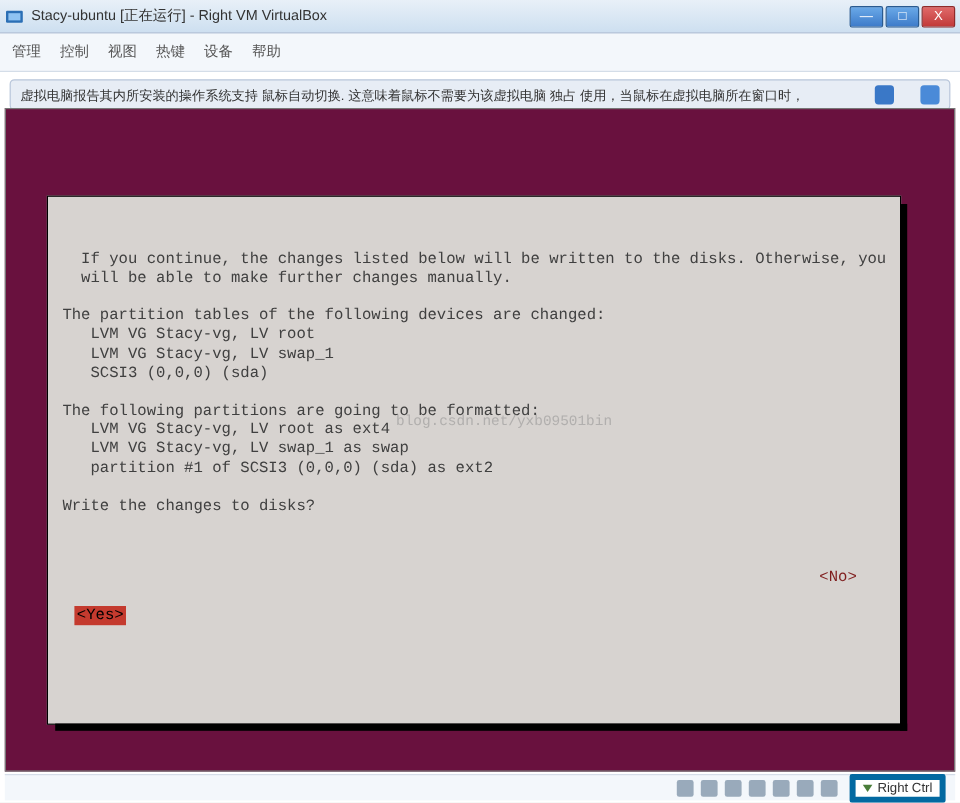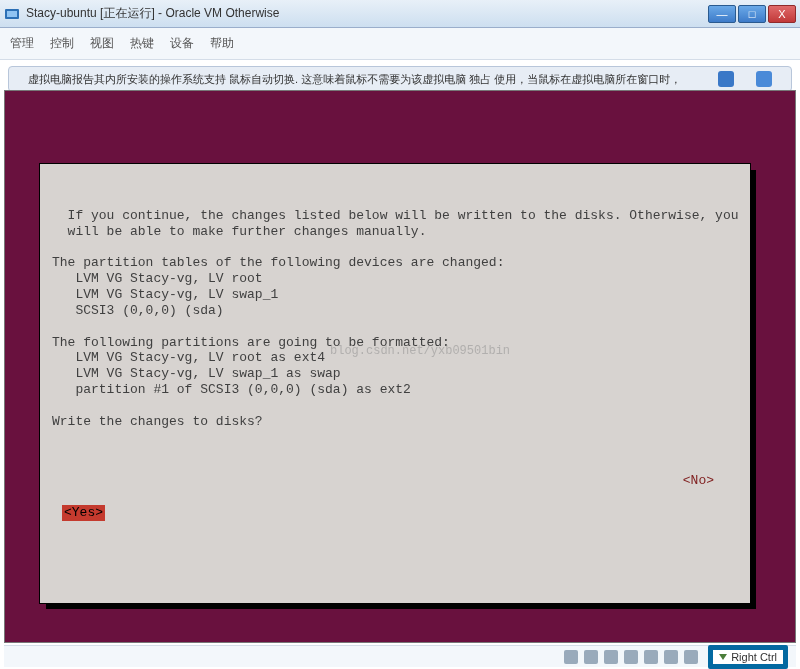--- a/index.html
+++ b/index.html
@@ -46,21 +46,21 @@
     display: flex;
     align-items: center;
     padding: 0 10px;
     gap: 16px;
     color: #555;
   }
   .menubar span { cursor: default; }
   
   .infostrip {
     margin: 6px 8px;
-    padding: 4px 19px;
+    padding: 4px 8px;
     background: #e7edf5;
     border: 1px solid #b8c6da;
     border-radius: 4px;
     display: flex;
     align-items: center;
     color: #333;
     font-size: 11px;
     gap: 20px;
   }
   .infostrip .msg { flex: 1; white-space: nowrap; overflow: hidden; text-overflow: ellipsis; }
@@ -193,21 +193,21 @@
 </head>
 <body>
 
 <div class="titlebar">
   <span class="vbox-icon">
     <svg viewBox="0 0 16 16">
         <rect x="1" y="3" width="14" height="10" rx="1" fill="#2b6fb5"></rect>
         <rect x="3" y="5" width="10" height="6" fill="#8fc3f2"></rect>
       </svg>
   </span>
-  <span class="title">Stacy-ubuntu [正在运行] - Oracle VM Otherwise</span>
+  <span class="title">Stacy-ubuntu [正在运行] - Right VM VirtualBox</span>
   <div class="win-btns">
     <div class="win-btn">—</div>
     <div class="win-btn">□</div>
     <div class="win-btn close">X</div>
   </div>
 </div>
 
 <div class="menubar">
   <span>管理</span>
   <span>控制</span>

